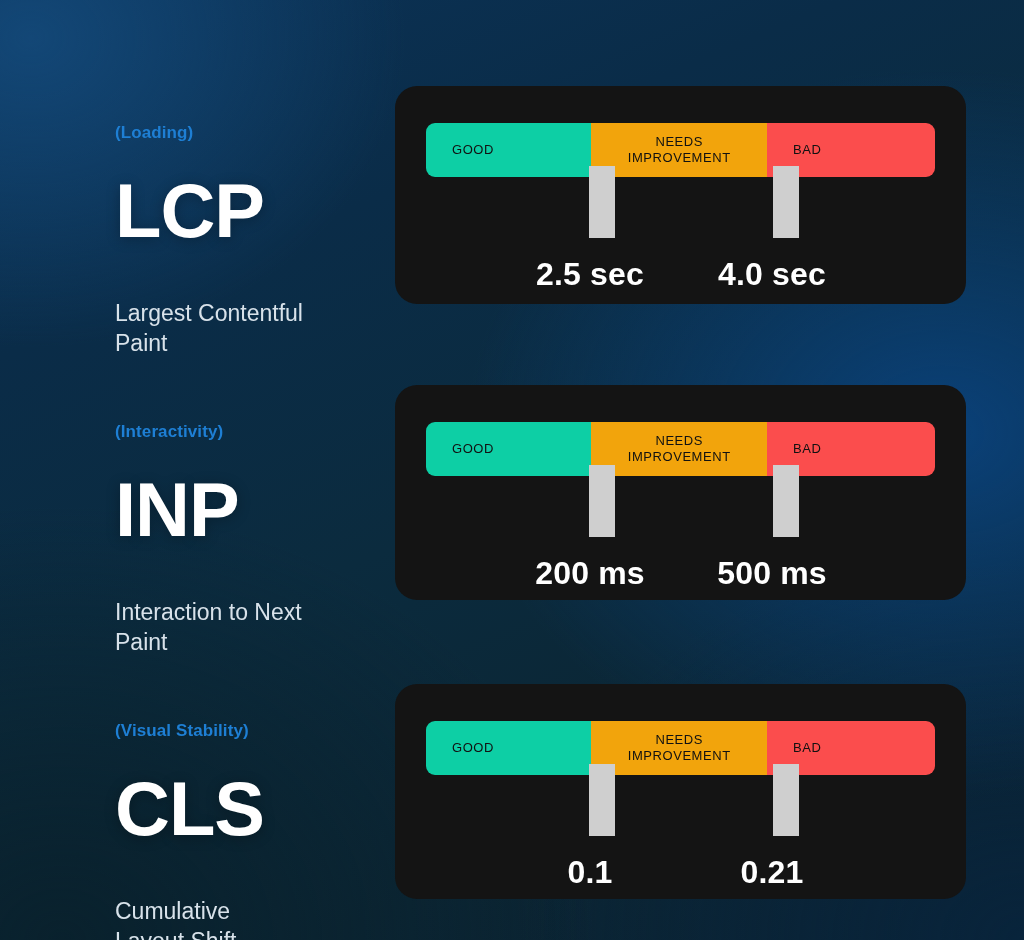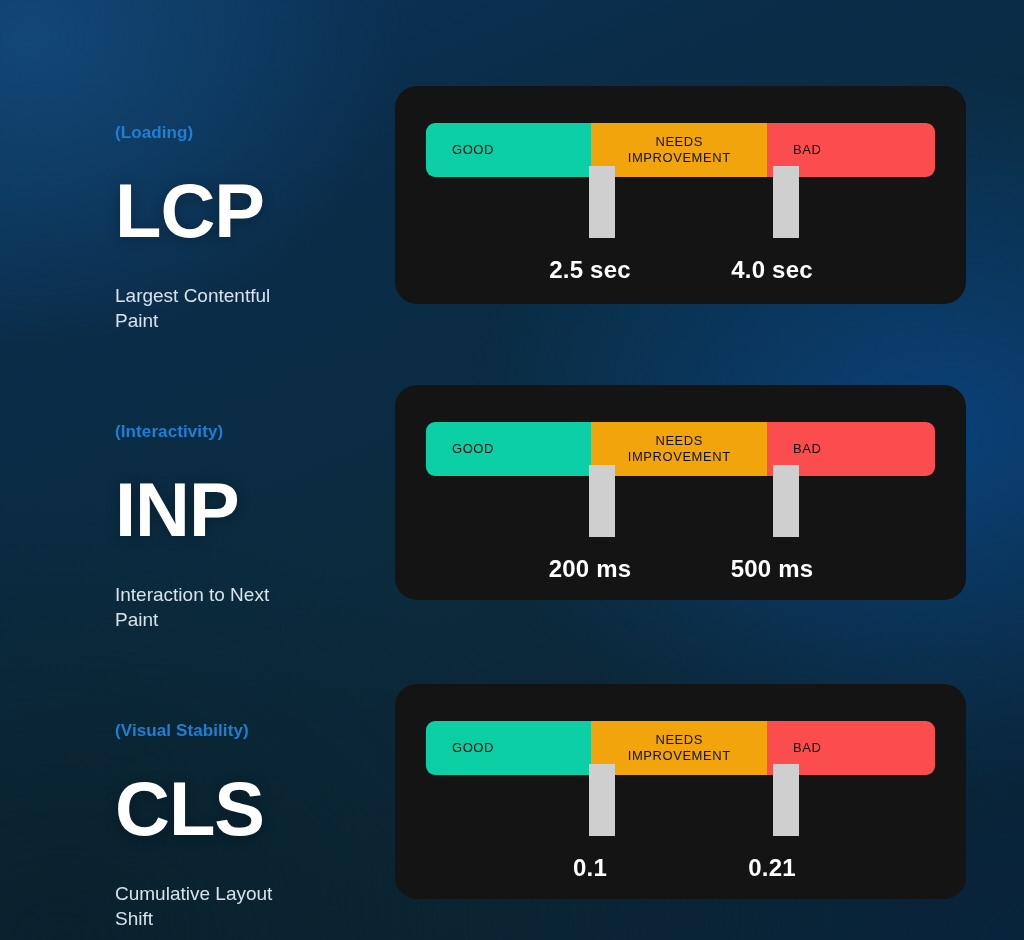--- a/index.html
+++ b/index.html
@@ -26,22 +26,22 @@
   .cat{
     font-size:17px; font-weight:700; letter-spacing:0.1px;
     color:#1E7FD4; line-height:1;
   }
   .acronym{
     font-size:76px; font-weight:700; color:#ffffff;
     letter-spacing:-1px; line-height:1.06; margin-top:4px;
     text-shadow:0 2px 14px rgba(0,0,0,0.28);
   }
   .desc{
-    font-size:19px; font-weight:400; color:#d8e2ea;
-    line-height:1.34; margin-top:5px; max-width:215px;
+    font-size:23px; font-weight:400; color:#d8e2ea;
+    line-height:1.34; margin-top:20px; max-width:215px;
   }
 
   
   .card{
     position:absolute; left:369px; width:571px;
     background:#141414; border-radius:22px;
   }
   .bar{
     position:absolute; left:18px; top:24px;
     width:535px; height:80px; display:flex;
@@ -53,21 +53,21 @@
   }
   .seg.good{ border-radius:9px 0 0 9px; }
   .seg.bad { border-radius:0 9px 9px 0; }
 
   .tick{
     position:absolute; top:24px; width:1px;
     background:#cfcfcf;
   }
   .tick-label{
     position:absolute; text-align:center;
-    color:#ffffff; font-size:24px; font-weight:700; letter-spacing:0.2px;
+    color:#ffffff; font-size:32px; font-weight:700; letter-spacing:0.2px;
     white-space:nowrap; transform:translateX(-50%);
   }
 </style>
 </head>
 <body>
 
 <div class="page">
 
   <div class="metric-row" style="top:60px;">
     <div class="info" style="top:12px;">

